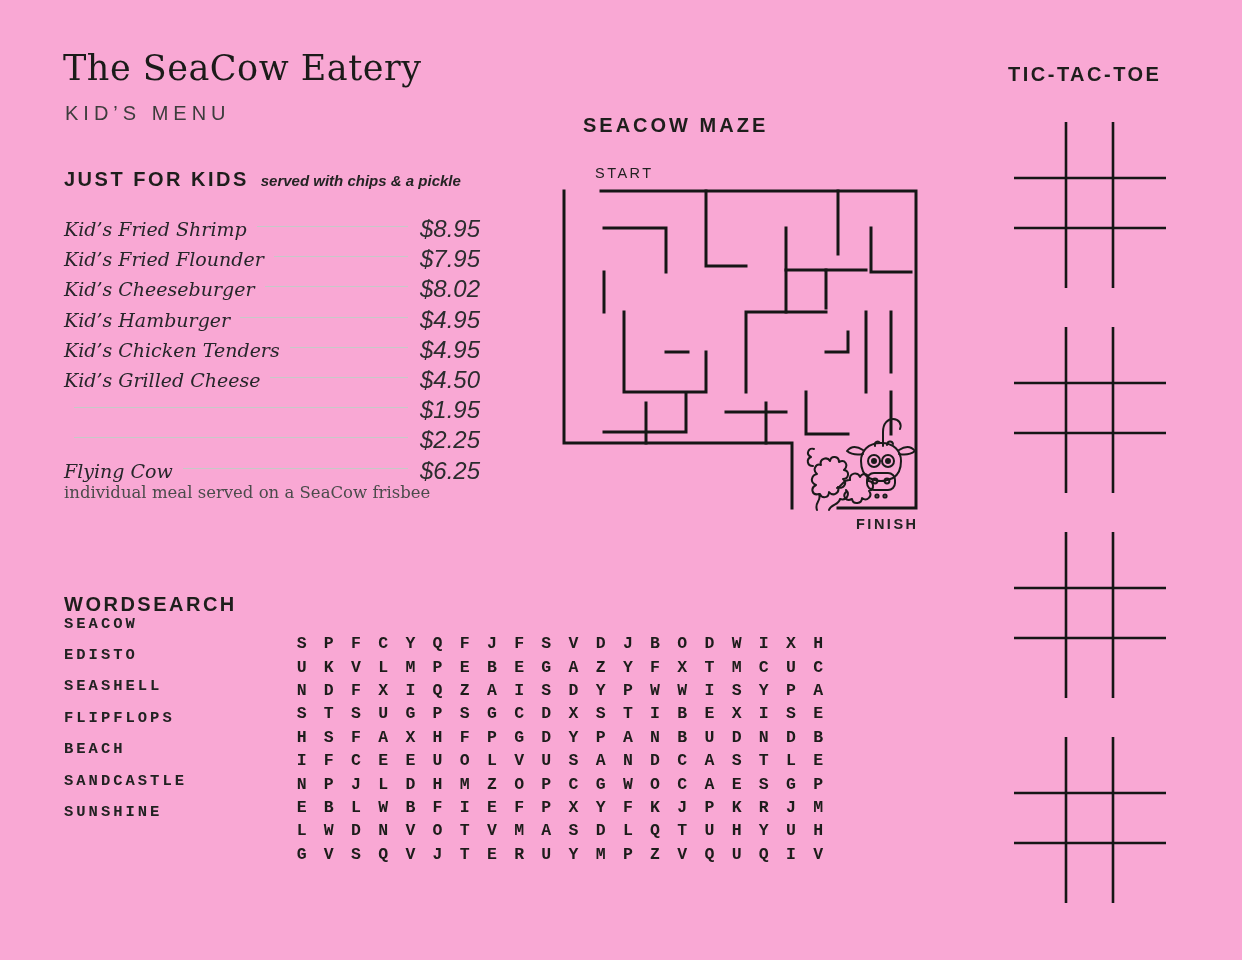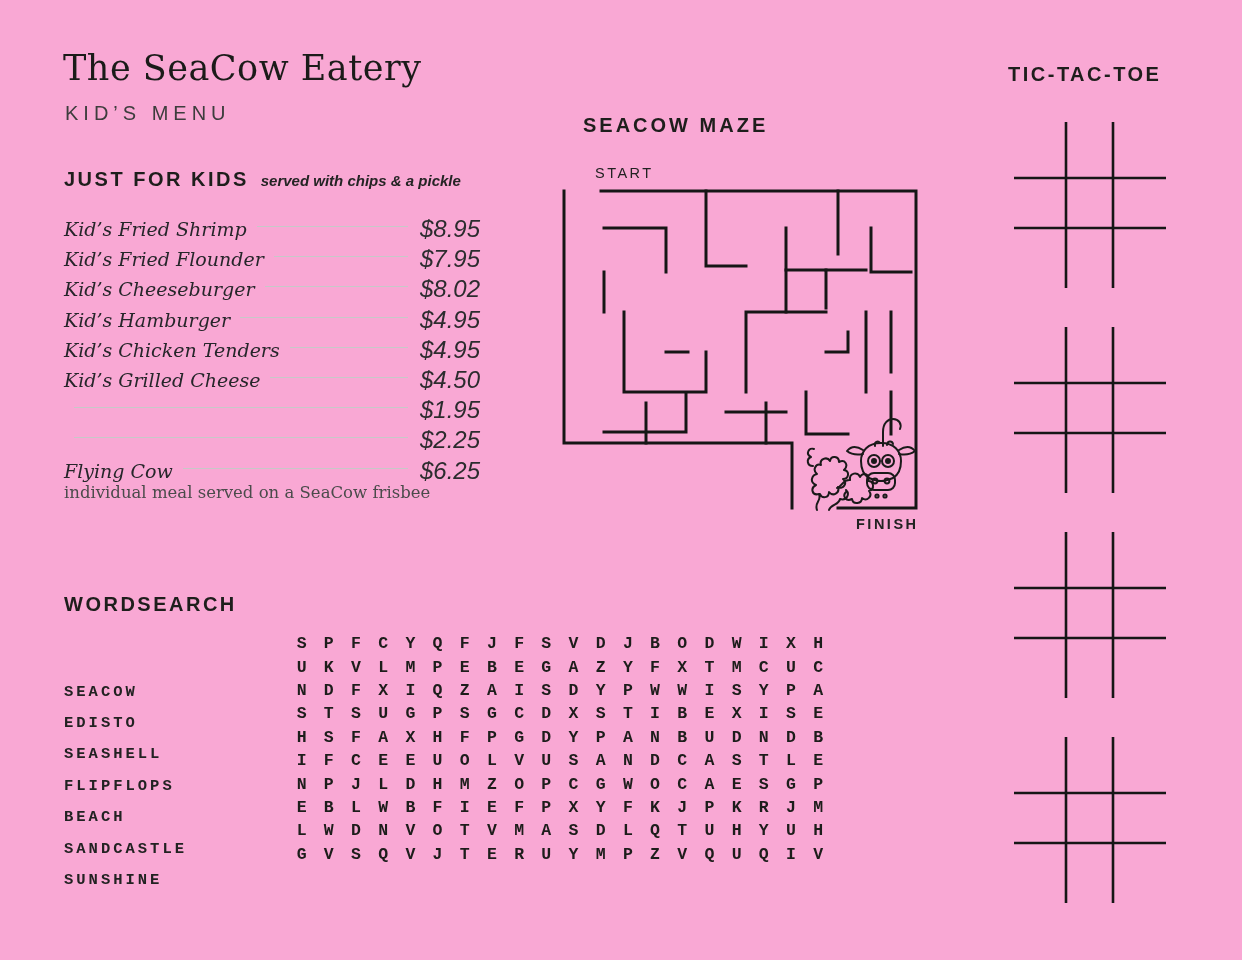--- a/index.html
+++ b/index.html
@@ -33,21 +33,21 @@
 
   
   .ttt-heading{position:absolute;left:1008px;top:63px;font-size:20px;font-weight:800;
                letter-spacing:2.5px;color:#1e1e1c;}
   .ttt-col{position:absolute;left:1012px;top:120px;width:156px;display:flex;
            flex-direction:column;gap:35px;}
 
   
   .ws-heading{position:absolute;left:64px;top:593px;font-size:20px;font-weight:800;
               letter-spacing:2.5px;color:#1e1e1c;}
-  .ws-words{position:absolute;left:64px;top:676px;}
+  .ws-words{position:absolute;left:64px;top:608px;}
   .ws-word{font-family:"Liberation Mono",monospace;font-weight:700;font-size:15.5px;
            letter-spacing:3px;color:#222;height:31.4px;display:flex;align-items:center;}
   .ws-grid{position:absolute;left:288px;top:632px;}
   .ws-row{display:flex;height:23.4px;align-items:center;}
   .ws-cell{width:27.2px;text-align:center;font-family:"Liberation Mono",monospace;
            font-weight:700;font-size:16.5px;color:#1d1d1b;}
 
   svg line,svg path{vector-effect:none;}
 </style>
 </head>

